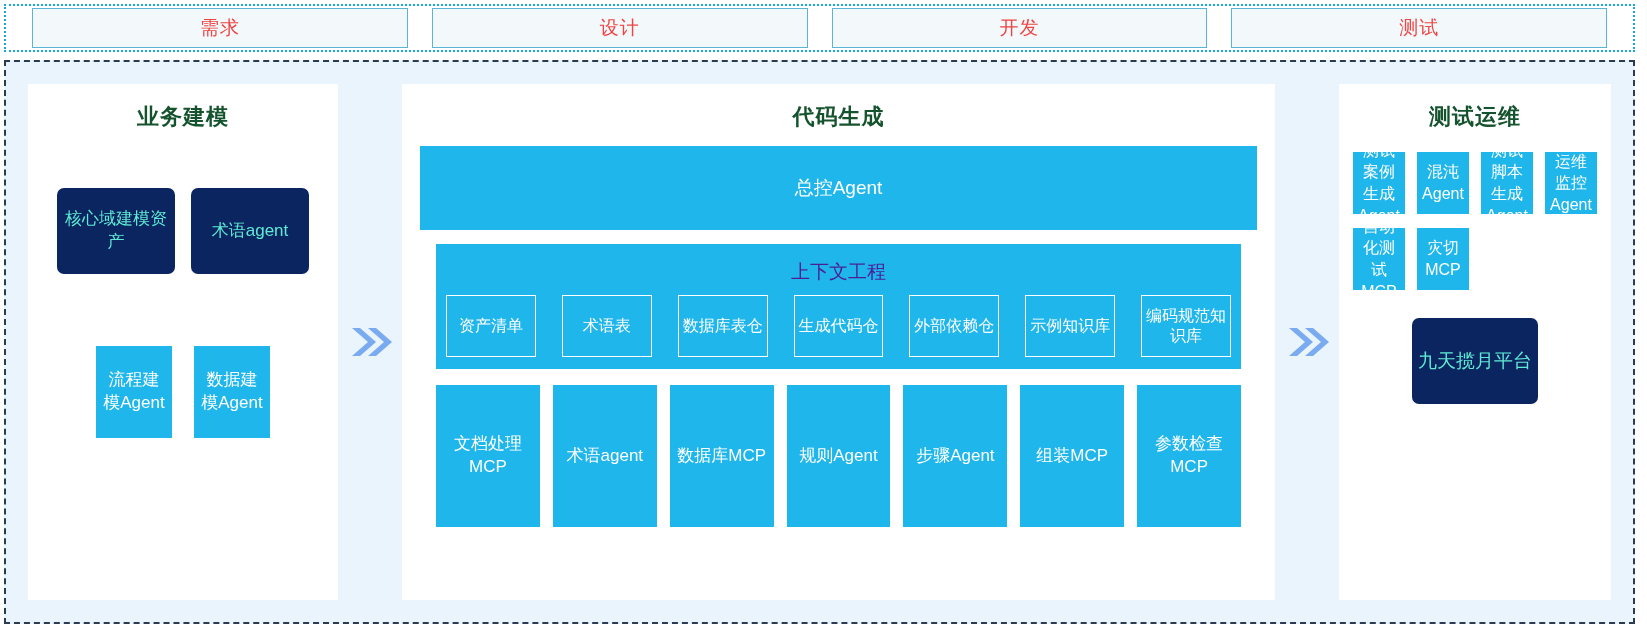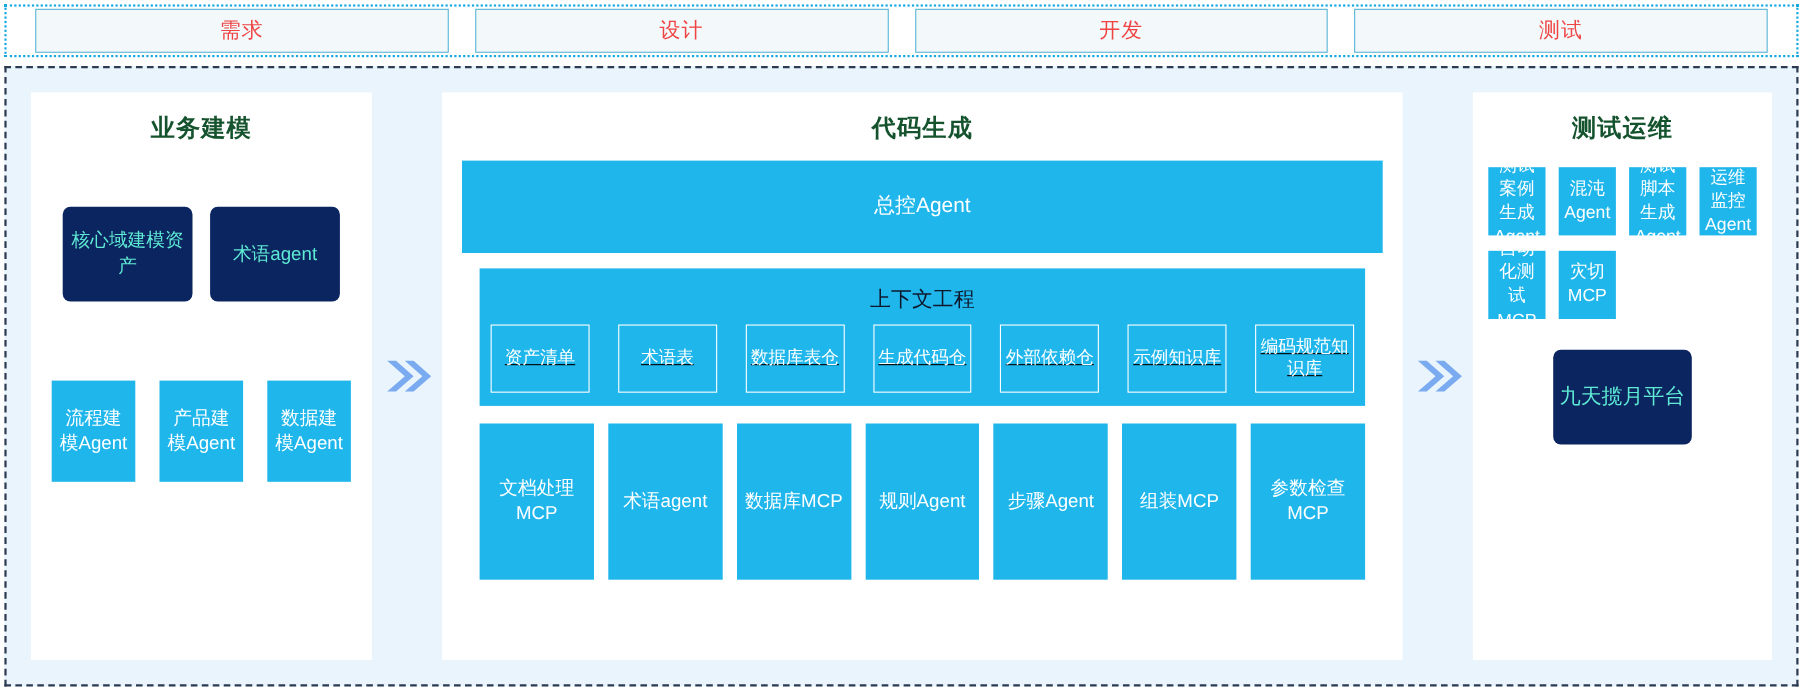--- a/index.html
+++ b/index.html
@@ -145,30 +145,29 @@
   }
   .context-block {
     background: #1fb6ec;
     margin: 14px 20px 0 20px;
     padding: 10px 10px 12px 10px;
     box-sizing: border-box;
     display: flex;
     flex-direction: column;
   }
   .context-title {
-    color: #0f172a;
+    color: #4c1d95;
     text-align: center;
     font-size: 19px;
     padding: 5px 0 10px 0;
   }
   .context-items {
     display: flex;
     gap: 26px;
     justify-content: space-between;
-    text-decoration: underline;
   }
   .ctx-item {
     flex: 1 1 0;
     min-height: 62px;
     border: 1px solid #ffffff;
     color: #ffffff;
     display: flex;
     align-items: center;
     justify-content: center;
     text-align: center;
@@ -226,21 +225,20 @@
   <div class="panel panel-left">
     <div class="panel-title">业务建模</div>
 
     <div class="left-assets">
       <div class="navy-box">核心域建模资产</div>
       <div class="navy-box">术语agent</div>
     </div>
 
     <div class="left-agents">
       <div class="blue-box">流程建模Agent</div>
-      <div class="blue-box">产品建模Agent</div>
       <div class="blue-box">数据建模Agent</div>
     </div>
   </div>
 
   <div class="chev">
     <svg width="44" height="34" viewBox="0 0 44 34" aria-hidden="true">
       <path d="M4 3 L20 17 L4 31 L12 31 L28 17 L12 3 Z" fill="#7aaaf0"></path>
       <path d="M20 3 L36 17 L20 31 L28 31 L44 17 L28 3 Z" fill="#7aaaf0"></path>
     </svg>
   </div>

